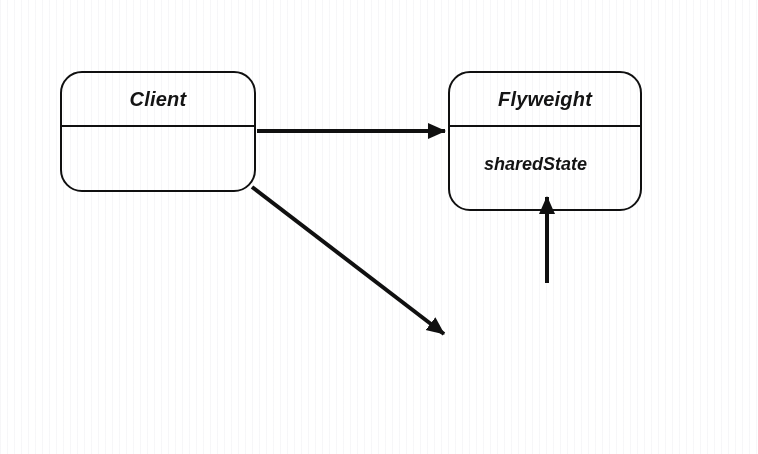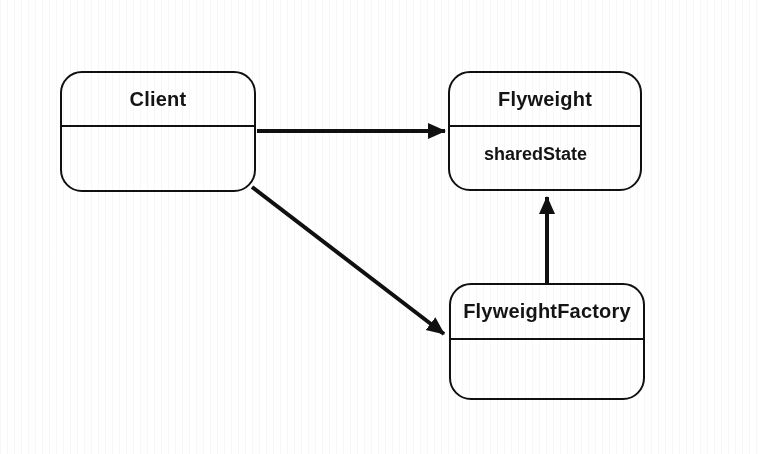--- a/index.html
+++ b/index.html
@@ -34,20 +34,21 @@
   }
   .node {
     position: absolute;
     box-sizing: border-box;
     background: transparent;
     border: 2.5px solid #101010;
     border-radius: 22px;
     display: flex;
     flex-direction: column;
     overflow: hidden;
+    font-style: italic;
   }
   .node-header {
     box-sizing: border-box;
     display: flex;
     align-items: center;
     justify-content: center;
     border-bottom: 2.5px solid #101010;
     flex: 0 0 auto;
   }
   .node-title {
@@ -65,21 +66,21 @@
   }
   .node-attr {
     font-size: 18px;
     font-weight: 700;
     color: #141414;
     white-space: nowrap;
   }
   
   .node-client   { left: 60px;  top: 71px;  width: 196px; height: 121px; }
   .node-client .node-header   { height: 54px; }
-  .node-flyweight { left: 448px; top: 71px;  width: 194px; height: 120px; }
+  .node-flyweight { left: 448px; top: 71px;  width: 194px; height: 140px; }
   .node-flyweight .node-header { height: 54px; }
   .node-factory  { left: 449px; top: 283px; width: 196px; height: 117px; }
   .node-factory .node-header  { height: 55px; }
 </style>
 </head>
 <body>
 
 <div class="canvas">
 
   <svg class="edges-layer" width="758" height="454" viewBox="0 0 758 454" xmlns="http://www.w3.org/2000/svg">
@@ -111,20 +112,14 @@
 
   <div class="node node-flyweight">
     <div class="node-header">
       <span class="node-title">Flyweight</span>
     </div>
     <div class="node-body">
       <span class="node-attr">sharedState</span>
     </div>
   </div>
 
-  <div class="node node-factory">
-    <div class="node-header">
-      <span class="node-title">FlyweightFactory</span>
-    </div>
-    <div class="node-body"></div>
-  </div>
 
 </div>
 
 </body></html>

